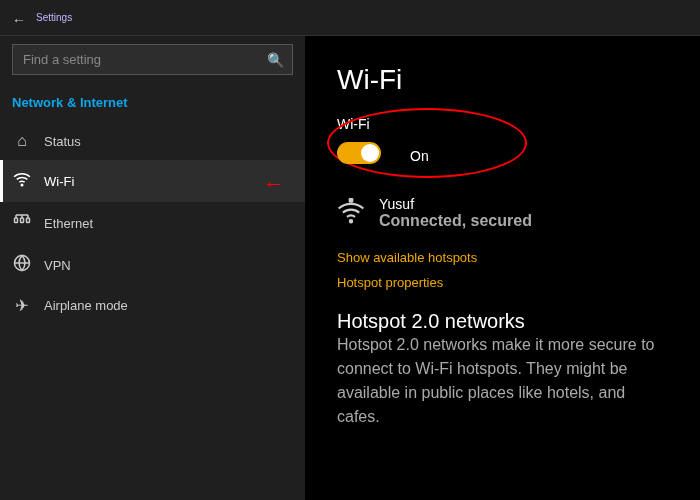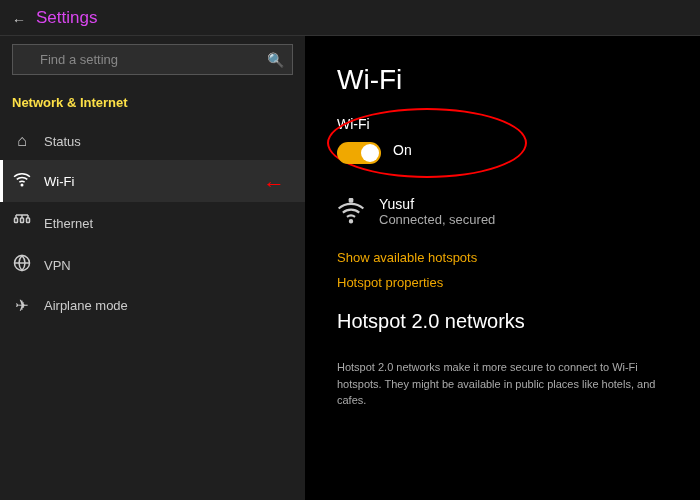--- a/index.html
+++ b/index.html
@@ -22,22 +22,22 @@
       padding: 0 12px;
       gap: 10px;
       border-bottom: 1px solid #333;
     }
     .title-bar-back {
       color: #ccc;
       font-size: 14px;
       cursor: pointer;
     }
     .title-bar-title {
-      color: #d946ef;
-      font-size: 17px;
+      color: #c4b5fd;
+      font-size: 10px;
     }
 
     
     .main-layout {
       display: flex;
       flex: 1;
       overflow: hidden;
     }
 
     
@@ -54,37 +54,37 @@
       margin: 0 12px 16px 12px;
       position: relative;
       display: flex;
       align-items: center;
     }
     .search-input {
       width: 100%;
       background: #2d2d2d;
       border: 1px solid #555;
       color: #ccc;
-      padding: 7px 36px 7px 27px;
+      padding: 7px 36px 7px 10px;
       font-size: 13px;
       outline: none;
     }
     .search-input::placeholder { color: #888; }
     .search-icon-btn {
       position: absolute;
       right: 8px;
       color: #aaa;
       font-size: 14px;
       background: none;
       border: none;
       cursor: pointer;
     }
 
     .section-title {
-      color: #fde047;
+      color: #0ea5e9;
       font-size: 13px;
       font-weight: 600;
       padding: 4px 12px 12px 12px;
     }
 
     .nav-item {
       display: flex;
       align-items: center;
       padding: 10px 12px;
       color: #ccc;
@@ -159,22 +159,22 @@
     }
 
     .wifi-label {
       color: #fff;
       font-size: 14px;
       margin-bottom: 10px;
     }
 
     .toggle-row {
       display: flex;
-      align-items: flex-start;
-      gap: 12px;
+      align-items: flex-end;
+      gap: 29px;
     }
 
     .toggle-switch {
       width: 44px;
       height: 22px;
       background: #f0a800;
       border-radius: 11px;
       position: relative;
       cursor: pointer;
     }
@@ -208,21 +208,22 @@
       margin-top: 2px;
     }
     .network-details {}
     .network-name {
       color: #fff;
       font-size: 14px;
       font-weight: 500;
     }
     .network-status {
       color: #aaa;
-      font-size: 13px;
+      font-size: 16px;
+      font-weight: bold;
     }
 
     .link-button {
       color: #f0a800;
       font-size: 13px;
       cursor: pointer;
       margin-bottom: 10px;
       display: block;
       background: none;
       border: none;
@@ -232,23 +233,22 @@
 
     .section-heading {
       color: #fff;
       font-size: 20px;
       font-weight: 300;
       margin: 20px 0 0 0;
     }
 
     .description-text {
       color: #aaa;
-      font-size: 11px;
+      font-size: 16px;
       line-height: 1.5;
-      margin-top: 26px;
     }
   </style>
 </head>
 <body>
 
 <div class="title-bar">
   <span class="title-bar-back">←</span>
   <span class="title-bar-title">Settings</span>
 </div>
 

